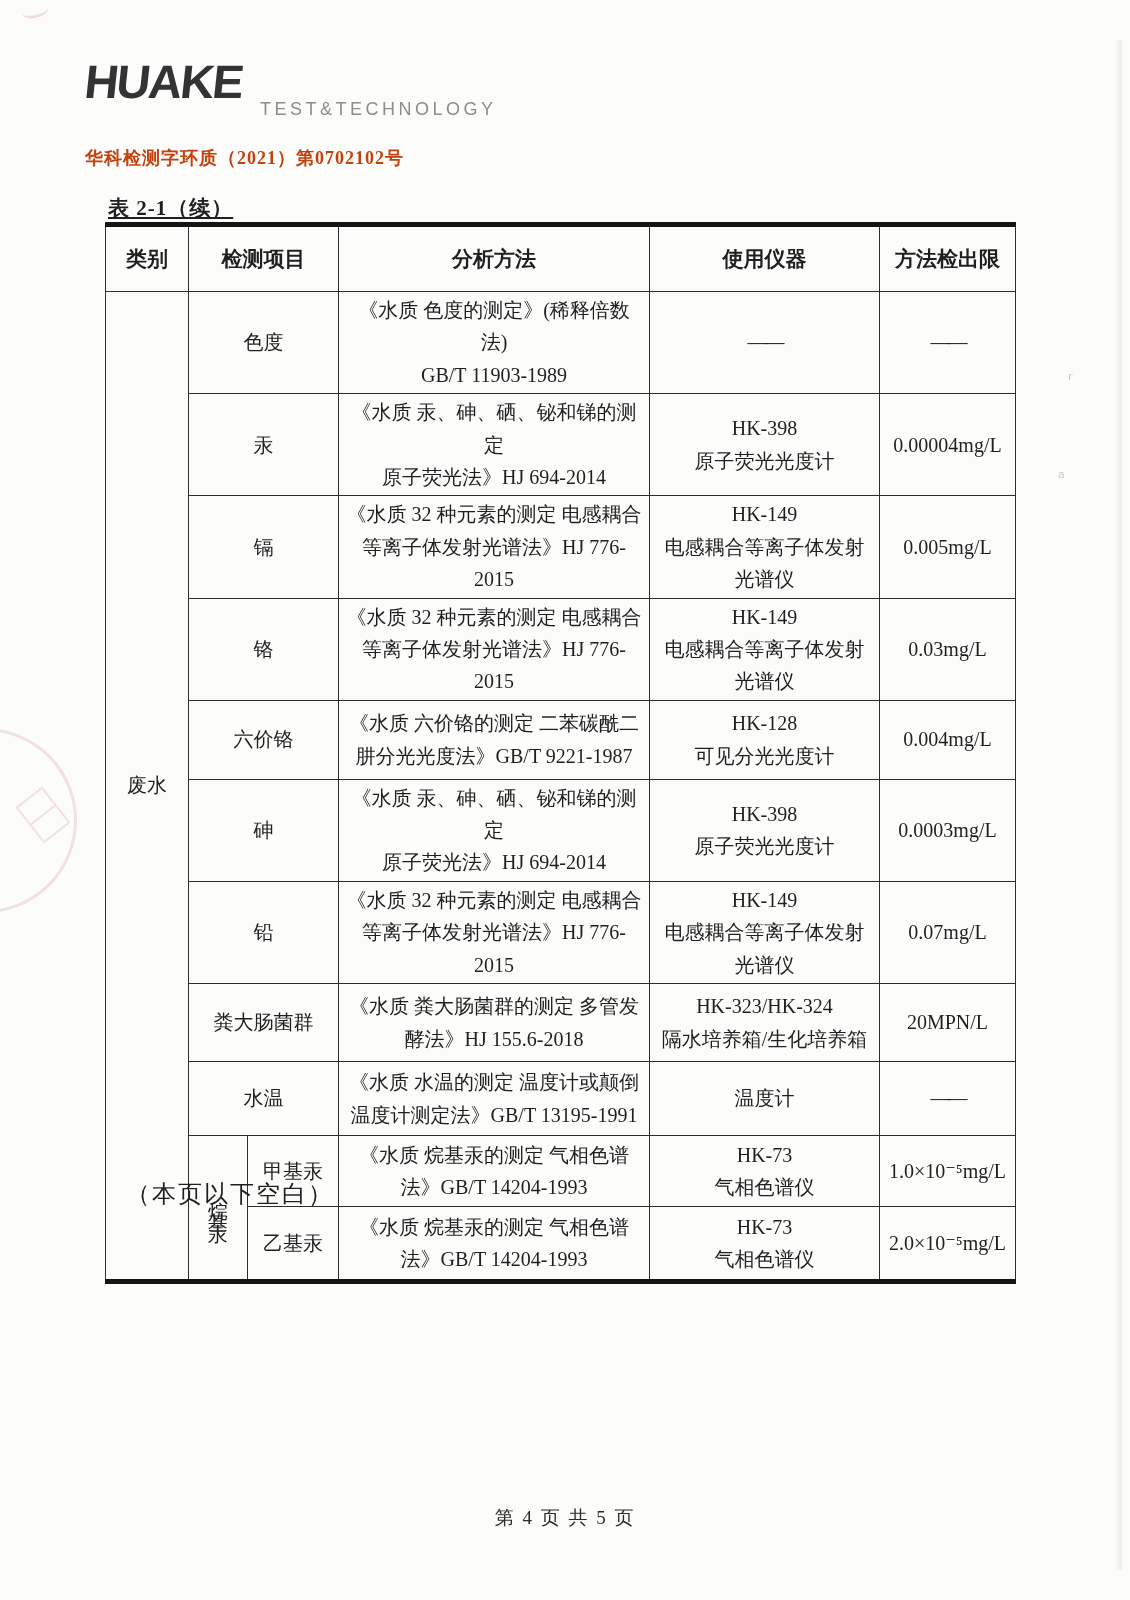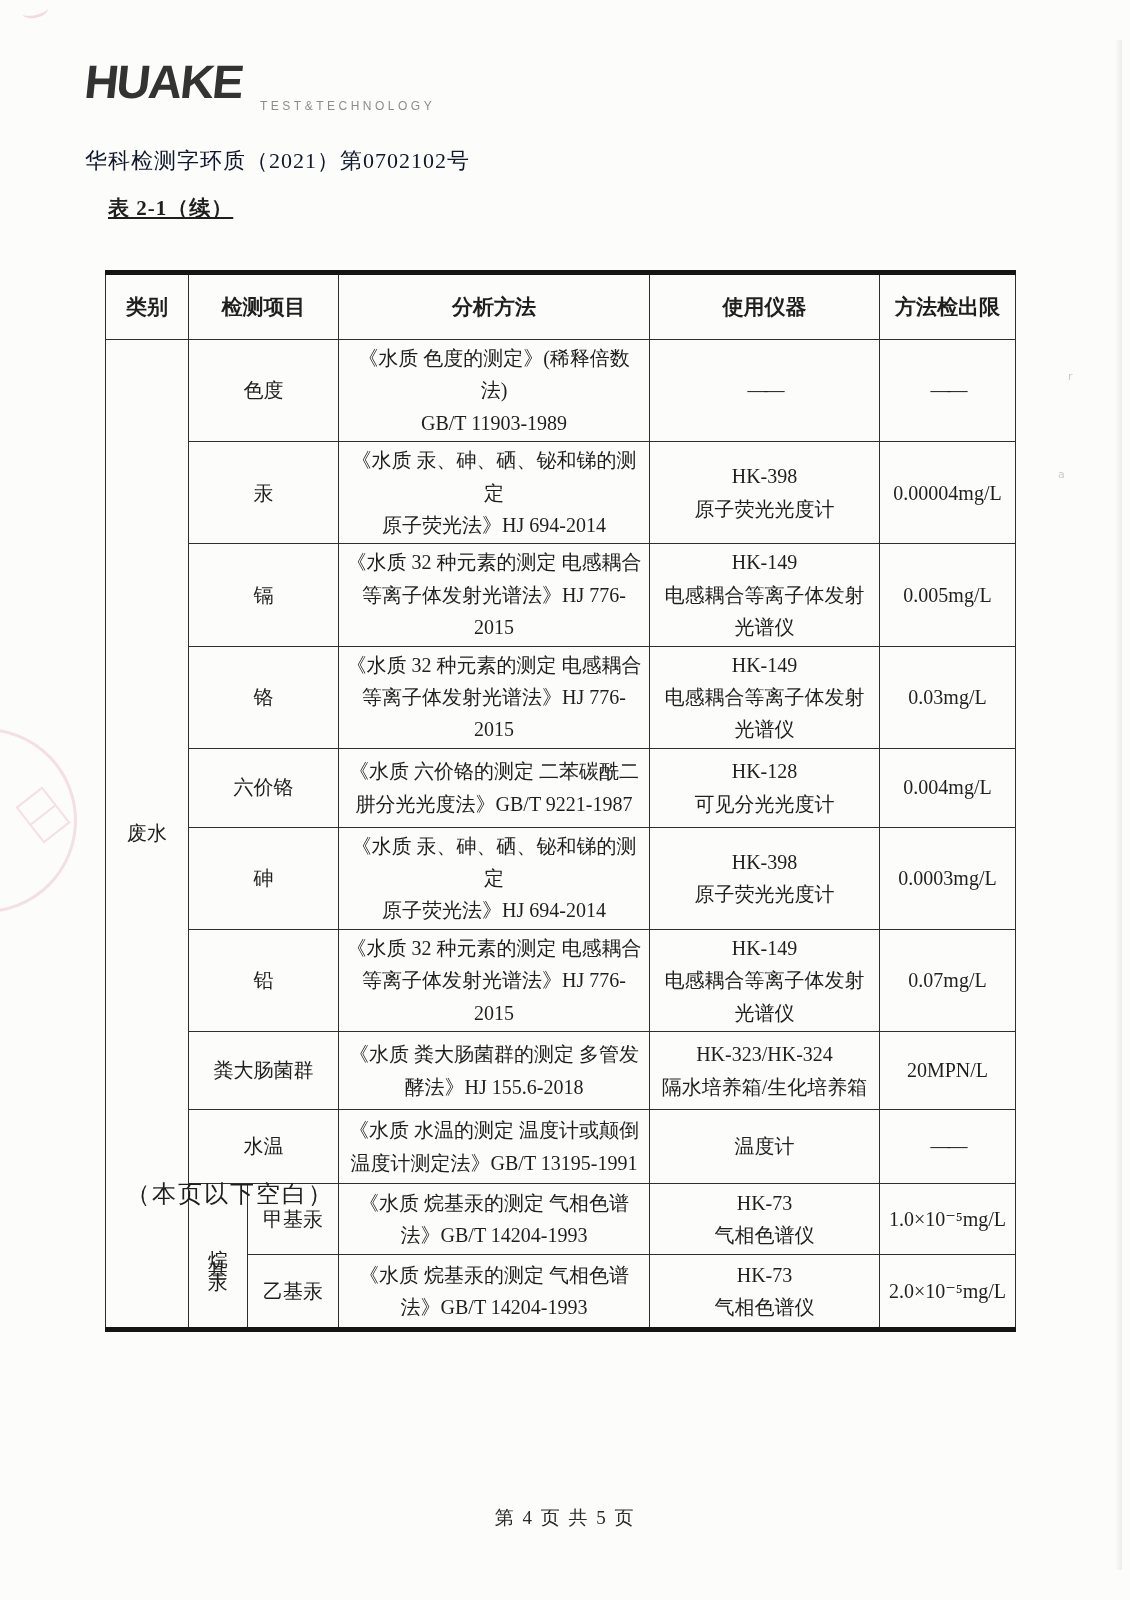--- a/index.html
+++ b/index.html
@@ -19,42 +19,42 @@
     font-weight:bold; font-size:47px; line-height:1;
     letter-spacing:-2px; color:#333;
     transform:skewX(-6deg); padding-top:2px;
   }
   .brand-cn {
     font-size:38px; line-height:1.1; color:#7c7c7c;
     letter-spacing:7px; margin-left:10px;
   }
   .brand-sub {
     font-family:"Liberation Sans","DejaVu Sans",sans-serif;
-    font-size:12px; letter-spacing:3.5px; color:#8c8c8c;
+    font-size:18px; letter-spacing:3.5px; color:#8c8c8c;
     margin-left:175px; margin-top:-6px;
   }
   .brand-url {
     font-family:"Liberation Sans","DejaVu Sans",sans-serif;
     font-size:25px; letter-spacing:5px; color:#5c5c5c; margin-top:3px;
   }
-  .doc-number { position:absolute; left:85px; top:146px; font-size:22px; color:#0f172a; letter-spacing:1px; }
+  .doc-number { position:absolute; left:85px; top:146px; font-size:18px; color:#c2410c; letter-spacing:1px;font-weight:bold; }
   
   .table-title { position:absolute; left:108px; top:194px; font-size:21px; font-weight:bold; letter-spacing:1px;text-decoration:underline; }
   .report-table {
     position:absolute; left:105px; top:222px; width:910px;
     border-collapse:collapse; table-layout:fixed;
   }
   .report-table td, .report-table th {
     border:1.6px solid #2e2e2e;
     text-align:center; vertical-align:middle;
     font-size:20px; line-height:1.62;
     white-space:pre-line; padding:2px 6px;
     font-weight:normal;
   }
-  .report-table { border-top:5px solid #151515; border-bottom:5px solid #151515;margin-top:48px; }
+  .report-table { border-top:5px solid #151515; border-bottom:5px solid #151515; }
   .report-table thead th { font-weight:bold; font-size:21px; }
   thead tr { height:67px; }
   tbody tr:nth-child(1){height:83px}
   tbody tr:nth-child(2){height:78px}
   tbody tr:nth-child(3){height:85px}
   tbody tr:nth-child(4){height:83px}
   tbody tr:nth-child(5){height:79px}
   tbody tr:nth-child(6){height:80px}
   tbody tr:nth-child(7){height:83px}
   tbody tr:nth-child(8){height:78px}

